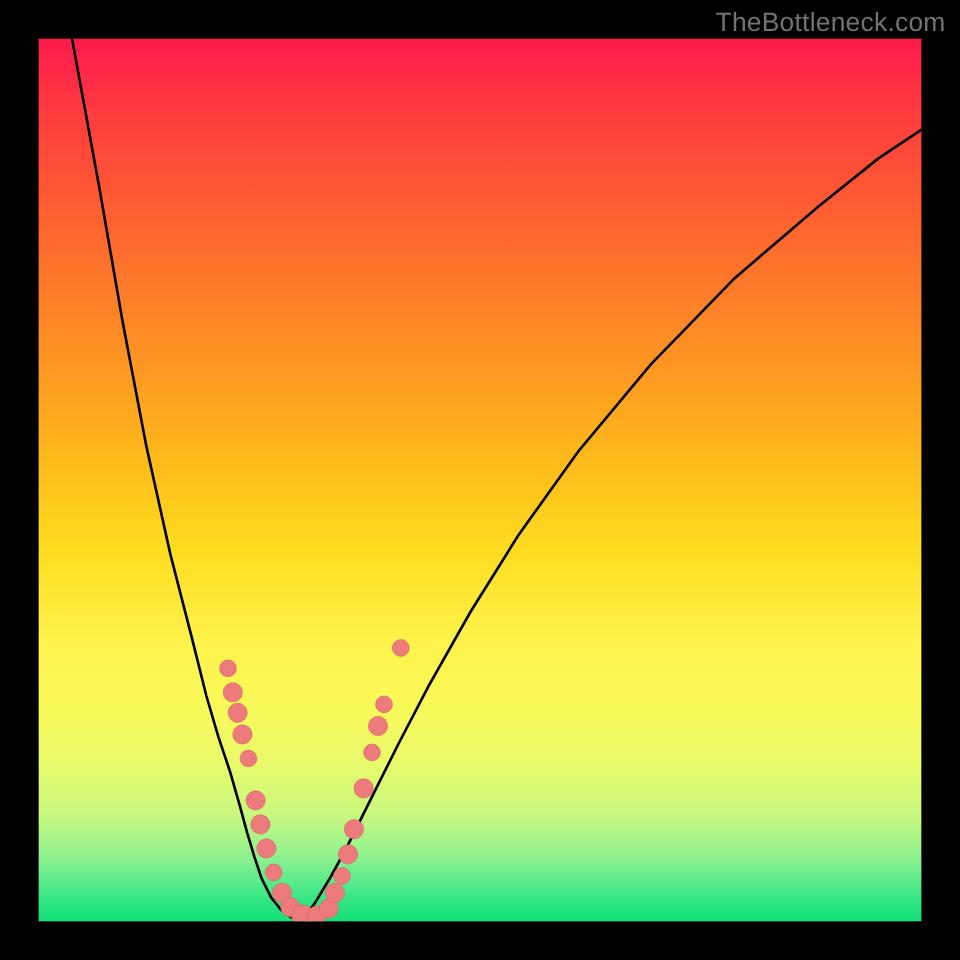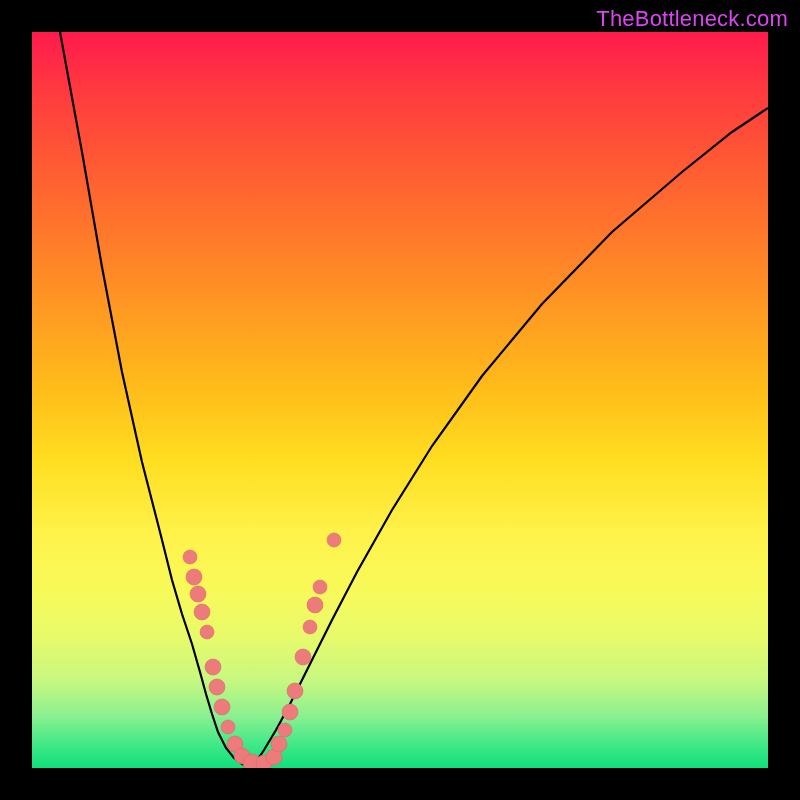--- a/index.html
+++ b/index.html
@@ -42,21 +42,21 @@
       #c8f880 88%,
       #8af090 93%,
       #3de887 97%,
       #10e07a 100%
     );
   }
   .watermark {
     position: absolute;
     top: 6px;
     right: 12px;
-    color: #d946ef;
+    color: #737373;
     font-size: 22px;
     font-weight: 500;
     letter-spacing: 0.2px;
     user-select: none;
   }
   svg {
     position: absolute;
     inset: 0;
   }
   .curve {

